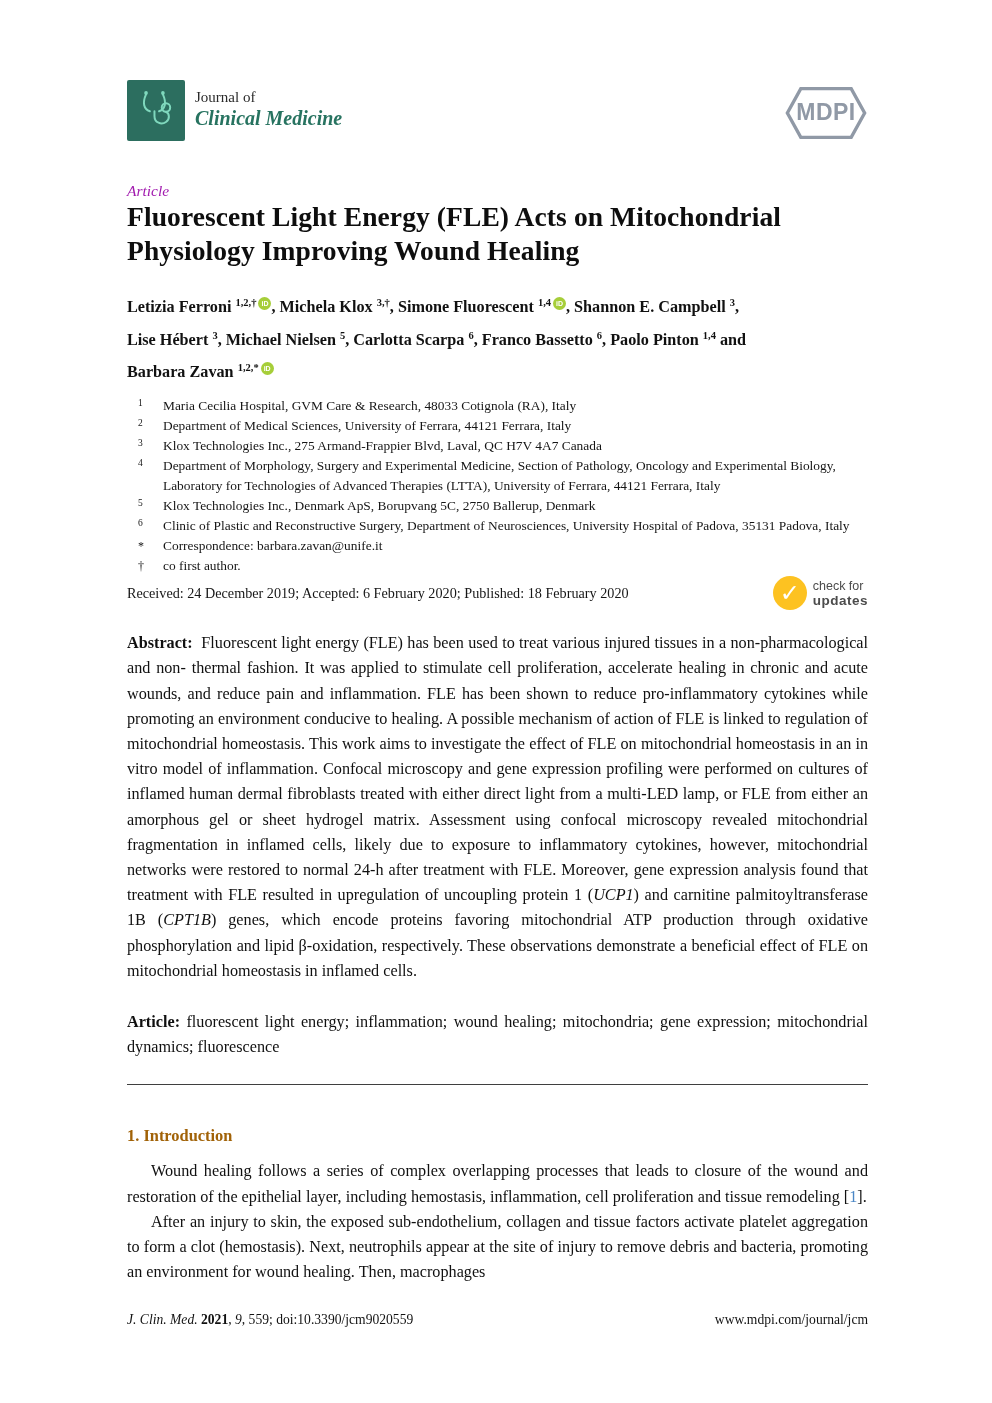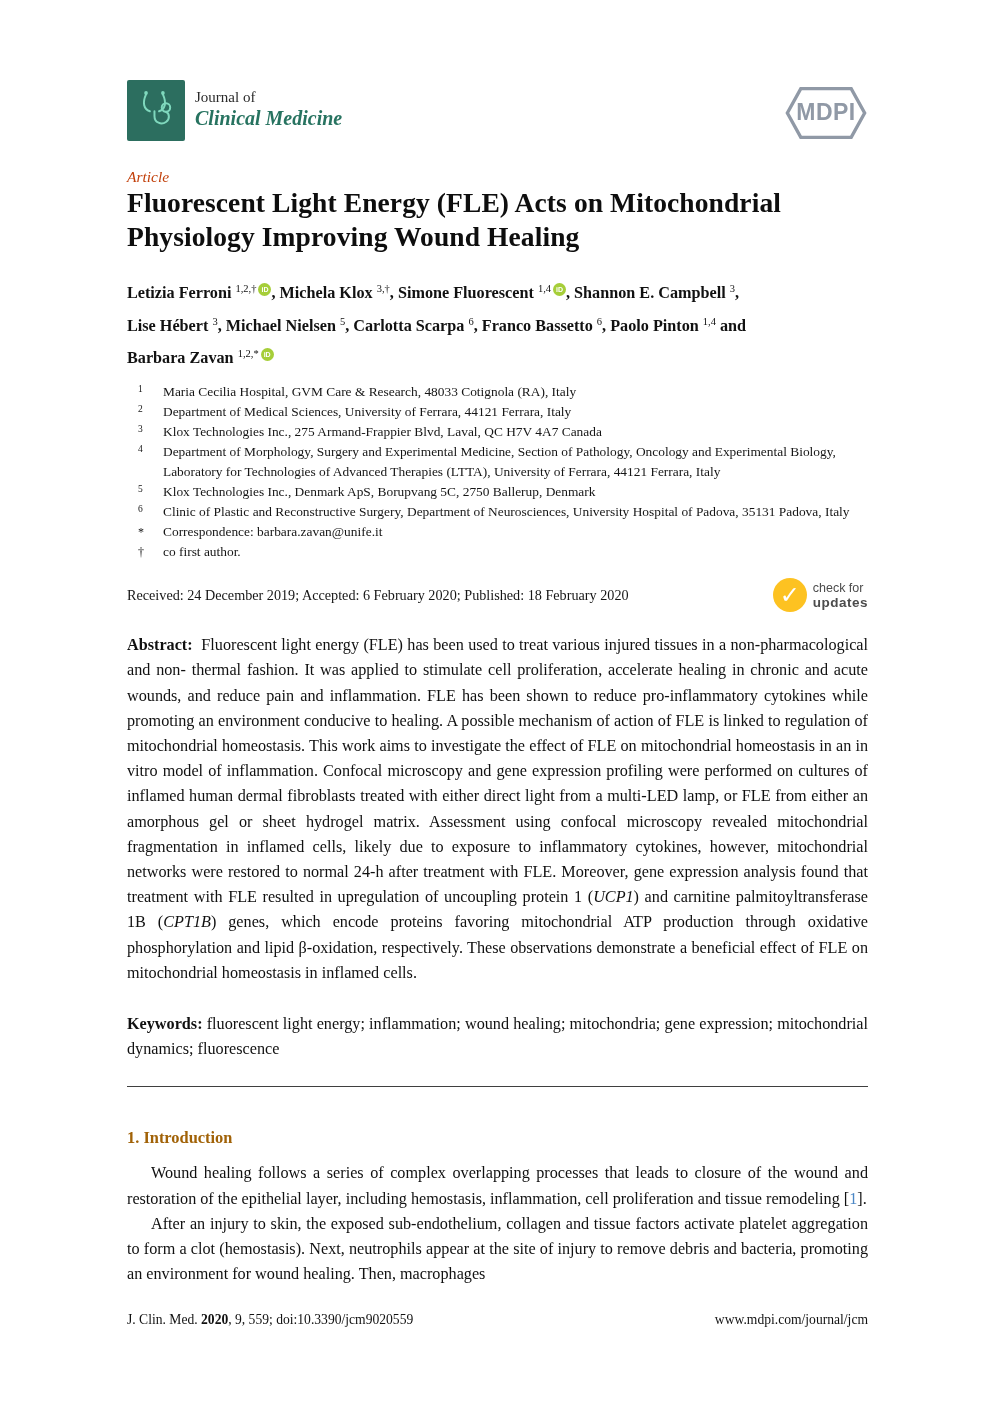--- a/index.html
+++ b/index.html
@@ -41,48 +41,47 @@
   .mdpi-logo svg { position: absolute; top: 0; left: 0; }
   .mdpi-text {
     position: absolute; top: 50%; left: 50%;
     transform: translate(-50%, -52%);
     font-family: "Liberation Sans", sans-serif;
     font-weight: bold; font-size: 23px; letter-spacing: 0.5px;
     color: #9099a6;
   }
 
   
-  .article-type { font-style: italic; font-size: 15.5px; margin-top: 26px; color: #c2410c; }
+  .article-type { font-style: italic; font-size: 15.5px; margin-top: 40px; color: #a21caf; }
   .paper-title {
     font-size: 27.5px; font-weight: bold; line-height: 34px;
     color: #0e0e0e; letter-spacing: 0.1px;
   }
 
   
   .authors { margin-top: 21px; font-size: 16.2px; font-weight: bold; line-height: 28px; color: #111; }
-  .authors sup { font-size: 10.5px; font-weight: normal; }
+  .authors sup { font-size: 10.5px; font-weight: bold; }
   .orcid {
     display: inline-block; width: 13px; height: 13px;
     background: #a6ce39; border-radius: 50%;
     color: #ffffff; font-family: "Liberation Sans", sans-serif;
     font-size: 7px; font-weight: bold; text-align: center;
     line-height: 13px; vertical-align: super; margin-left: 2px;
   }
 
   
   .affiliations { margin-top: 10px; }
   .aff-row { display: flex; font-size: 13.4px; line-height: 20px; color: #151515; }
   .aff-marker { width: 36px; flex: 0 0 36px; padding-left: 11px; font-size: 9.5px; vertical-align: super; position: relative; top: -3px; }
   .aff-marker.sym { font-size: 12px; top: 0; }
   .aff-text { flex: 1; }
 
   
   .dates-row {
     display: flex; justify-content: space-between; align-items: center;
-    margin-top: 16px;
     gap: 36px;
   }
   .dates { font-size: 14.2px; color: #151515; }
   .updates-badge { display: flex; align-items: center; cursor: pointer; }
   .badge-circle {
     width: 34px; height: 34px; border-radius: 50%;
     background: #fdc221;
     display: flex; align-items: center; justify-content: center;
   }
   .badge-check {
@@ -110,21 +109,21 @@
   }
   .body-para + .body-para { margin-top: 0; }
   .cite { color: #4a86c5; text-decoration: none; cursor: pointer; }
 
   
   .footer {
     position: absolute; left: 127px; right: 124px; top: 1312px;
     display: flex; justify-content: space-between;
     font-size: 13.6px; color: #111;
   }
-  .footer .it { }
+  .footer .it { font-style: italic; }
   .footer .bd { font-weight: bold; }
   .footer-right { cursor: pointer; }
 </style>
 </head>
 <body>
 
 <div class="page">
   <div class="content">
 
     <div class="masthead">
@@ -208,27 +207,27 @@
           </span>
         <span class="badge-text">
           <div class="badge-line1">check for</div>
           <div class="badge-line2">updates</div>
         </span>
       </span>
     </div>
 
     <p class="abstract"><span class="label">Abstract:</span>&nbsp; <span>Fluorescent light energy (FLE) has been used to treat various injured tissues in a non-pharmacological and non- thermal fashion. It was applied to stimulate cell proliferation, accelerate healing in chronic and acute wounds, and reduce pain and inflammation. FLE has been shown to reduce pro-inflammatory cytokines while promoting an environment conducive to healing. A possible mechanism of action of FLE is linked to regulation of mitochondrial homeostasis. This work aims to investigate the effect of FLE on mitochondrial homeostasis in an in vitro model of inflammation. Confocal microscopy and gene expression profiling were performed on cultures of inflamed human dermal fibroblasts treated with either direct light from a multi-LED lamp, or FLE from either an amorphous gel or sheet hydrogel matrix. Assessment using confocal microscopy revealed mitochondrial fragmentation in inflamed cells, likely due to exposure to inflammatory cytokines, however, mitochondrial networks were restored to normal 24-h after treatment with FLE. Moreover, gene expression analysis found that treatment with FLE resulted in upregulation of uncoupling protein 1 (</span><span class="italic">UCP1</span><span>) and carnitine palmitoyltransferase 1B (</span><span class="italic">CPT1B</span><span>) genes, which encode proteins favoring mitochondrial ATP production through oxidative phosphorylation and lipid β-oxidation, respectively. These observations demonstrate a beneficial effect of FLE on mitochondrial homeostasis in inflamed cells.</span></p>
 
-    <p class="keywords"><span class="label">Keywords:</span> <span>fluorescent light energy; inflammation; wound healing; mitochondria; gene expression; mitochondrial dynamics; fluorescence</span></p>
+    <p class="keywords"><span class="label">Article:</span> <span>fluorescent light energy; inflammation; wound healing; mitochondria; gene expression; mitochondrial dynamics; fluorescence</span></p>
 
     <hr class="divider">
 
     <h2 class="section-heading">1. Introduction</h2>
     <p class="body-para"><span>Wound healing follows a series of complex overlapping processes that leads to closure of the wound and restoration of the epithelial layer, including hemostasis, inflammation, cell proliferation and tissue remodeling [</span><span class="cite">1</span><span>].</span></p>
     <p class="body-para">After an injury to skin, the exposed sub-endothelium, collagen and tissue factors activate platelet aggregation to form a clot (hemostasis). Next, neutrophils appear at the site of injury to remove debris and bacteria, promoting an environment for wound healing. Then, macrophages</p>
 
   </div>
 
   <div class="footer">
-    <span class="footer-left"><span class="it">J. Clin. Med.</span> <span class="bd">2020</span>, <span class="it">9</span><span>, 559; doi:10.3390/jcm9020559</span></span>
+    <span class="footer-left"><span class="it">J. Clin. Med.</span> <span class="bd">2021</span>, <span class="it">9</span><span>, 559; doi:10.3390/jcm9020559</span></span>
     <span class="footer-right">www.mdpi.com/journal/jcm</span>
   </div>
 </div>
 
 </body></html>

